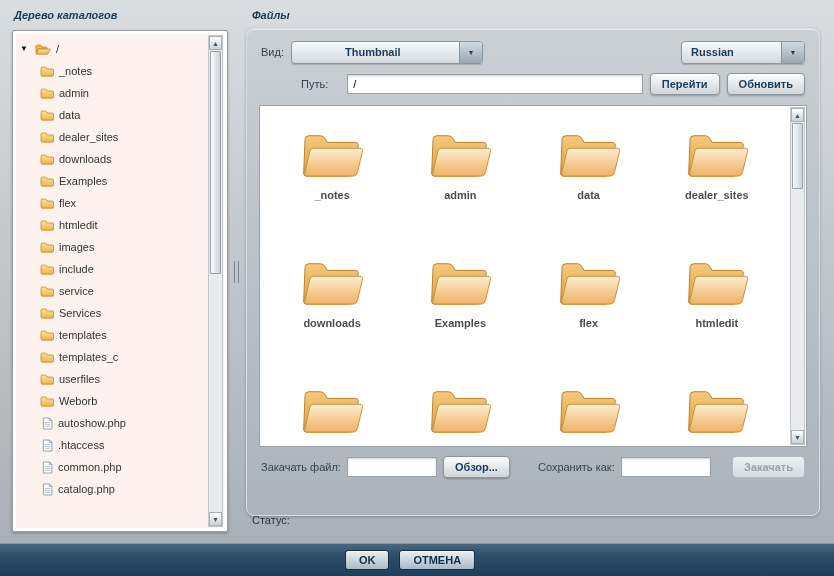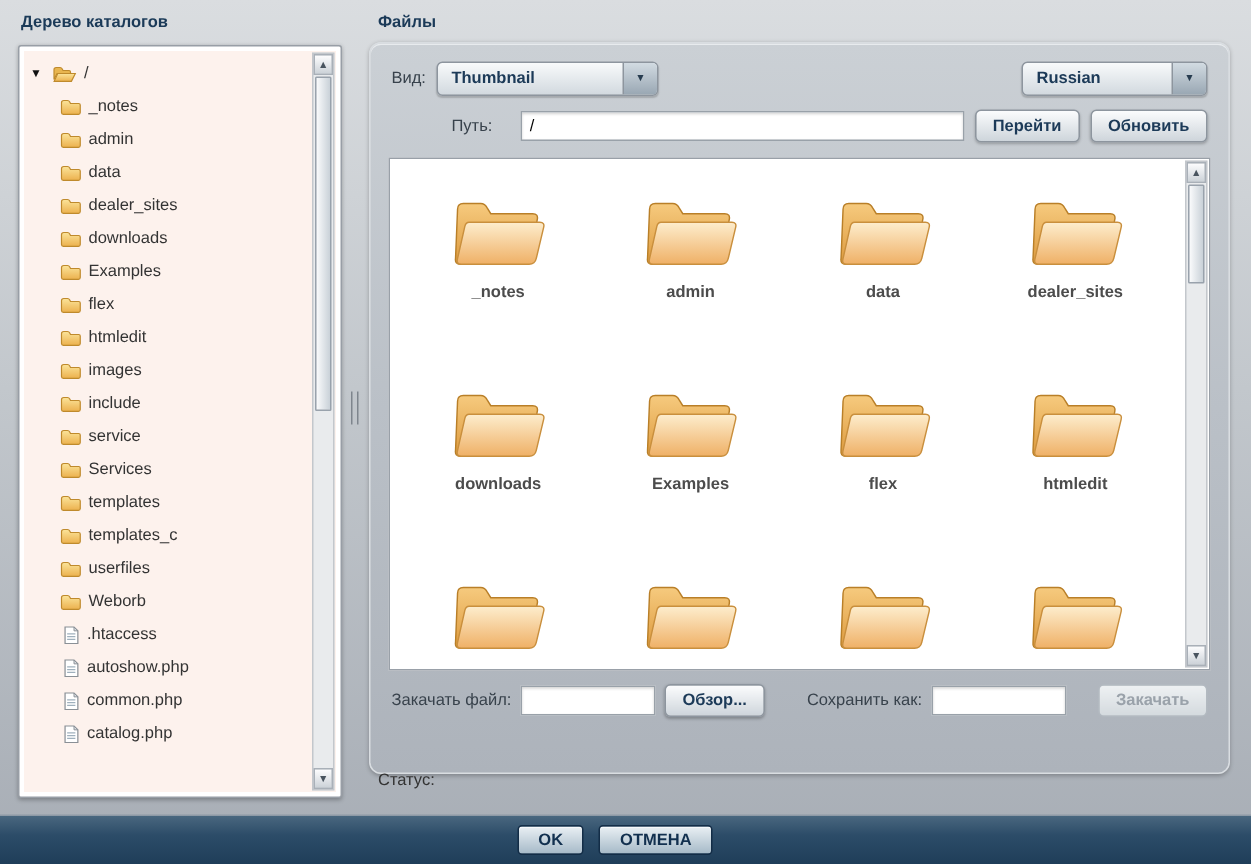--- a/index.html
+++ b/index.html
@@ -2,21 +2,21 @@
 <html><head>
 <meta charset="utf-8">
 <style>
   html,body{margin:0;padding:0;background:#888;}
   #screen{
     position:relative;width:834px;height:576px;overflow:hidden;
     font-family:"Liberation Sans",sans-serif;
     background:linear-gradient(#dadde0 0%,#c2c7cc 45%,#a7adb5 100%);
   }
   
-  .panel-title{font-size:11px;font-weight:bold;color:#1b3a58;}
+  .panel-title{font-size:11px;font-weight:bold;color:#1b3a58;font-style:italic;}
   
   .left-panel{position:absolute;left:8px;top:6px;width:224px;bottom:38px;}
   .left-panel .panel-title{position:absolute;left:6px;top:3px;}
   .tree-box{position:absolute;top:24px;left:4px;right:4px;bottom:6px;
     background:#fff;border:1px solid #989ea6;border-radius:2px;padding:3px;
     box-shadow:0 1px 3px rgba(0,0,0,.28);}
   .tree-inner{position:relative;width:100%;height:100%;background:#fdf2ed;overflow:hidden;}
   .tree-list{position:absolute;top:4px;left:4px;right:20px;bottom:0;overflow:hidden;}
   .tree-item{display:flex;align-items:center;height:22px;gap:5px;font-size:11px;color:#333;white-space:nowrap;cursor:default;}
   .tree-item.child{padding-left:20px;}
@@ -46,21 +46,21 @@
     box-shadow:inset 0 1px 0 #e8ebee,0 1px 3px rgba(0,0,0,.25);}
   .row{position:absolute;left:14px;right:14px;display:flex;align-items:center;}
   .toolbar-row{top:12px;height:22px;}
   .path-row{top:44px;height:22px;gap:7px;}
   .upload-row{top:427px;height:22px;gap:6px;}
   .lbl{font-size:11px;color:#38424c;margin-right:7px;white-space:nowrap;}
   .spacer{flex:1;}
   
   .dropdown{height:21px;display:flex;align-items:stretch;border:1px solid #8d959e;border-radius:4px;
     overflow:hidden;background:linear-gradient(#f8fafb,#d2d9df);box-shadow:0 1px 1px rgba(0,0,0,.18);cursor:default;}
-  .dd-view{width:146px;}
+  .dd-view{width:146px;padding-left:44px;}
   .dd-lang{width:122px;}
   .dd-text{flex:1;display:flex;align-items:center;padding:0 9px;font-size:11px;font-weight:bold;color:#1c3a58;}
   .dd-btn{width:22px;background:linear-gradient(#d2dbe2,#99a7b3);border-left:1px solid #8d959e;
     display:flex;align-items:center;justify-content:center;font-size:7px;color:#273c4f;}
   
   .tinput{height:20px;border:1px solid #99a1a9;background:#fff;font-size:11px;padding:0 5px;
     box-shadow:inset 0 1px 2px rgba(0,0,0,.18);font-family:inherit;box-sizing:border-box;}
   .path-input{flex:1;}
   .sm-input{width:90px;}
   .btn{height:22px;border:1px solid #8d959e;border-radius:4px;
@@ -236,32 +236,32 @@
   </div>
 
   <div class="tree-item file">
     <svg viewBox="0 0 12 14" width="11" height="13">
       <path d="M1.5 1 L8 1 L10.8 3.8 L10.8 13 L1.5 13 Z" fill="#ffffff" stroke="#8a9096" stroke-width="0.9"></path>
       <path d="M8 1 L8 3.8 L10.8 3.8 Z" fill="#d7dce0" stroke="#8a9096" stroke-width="0.7"></path>
       <line x1="3" y1="6" x2="9" y2="6" stroke="#9fb0bd" stroke-width="0.8"></line>
       <line x1="3" y1="8" x2="9" y2="8" stroke="#9fb0bd" stroke-width="0.8"></line>
       <line x1="3" y1="10" x2="9" y2="10" stroke="#9fb0bd" stroke-width="0.8"></line>
     </svg>
-    <span class="tree-lbl">.htaccess</span>
+    <span class="tree-lbl">autoshow.php</span>
   </div>
 
   <div class="tree-item file">
     <svg viewBox="0 0 12 14" width="11" height="13">
       <path d="M1.5 1 L8 1 L10.8 3.8 L10.8 13 L1.5 13 Z" fill="#ffffff" stroke="#8a9096" stroke-width="0.9"></path>
       <path d="M8 1 L8 3.8 L10.8 3.8 Z" fill="#d7dce0" stroke="#8a9096" stroke-width="0.7"></path>
       <line x1="3" y1="6" x2="9" y2="6" stroke="#9fb0bd" stroke-width="0.8"></line>
       <line x1="3" y1="8" x2="9" y2="8" stroke="#9fb0bd" stroke-width="0.8"></line>
       <line x1="3" y1="10" x2="9" y2="10" stroke="#9fb0bd" stroke-width="0.8"></line>
     </svg>
-    <span class="tree-lbl">autoshow.php</span>
+    <span class="tree-lbl">.htaccess</span>
   </div>
 
   <div class="tree-item file">
     <svg viewBox="0 0 12 14" width="11" height="13">
       <path d="M1.5 1 L8 1 L10.8 3.8 L10.8 13 L1.5 13 Z" fill="#ffffff" stroke="#8a9096" stroke-width="0.9"></path>
       <path d="M8 1 L8 3.8 L10.8 3.8 Z" fill="#d7dce0" stroke="#8a9096" stroke-width="0.7"></path>
       <line x1="3" y1="6" x2="9" y2="6" stroke="#9fb0bd" stroke-width="0.8"></line>
       <line x1="3" y1="8" x2="9" y2="8" stroke="#9fb0bd" stroke-width="0.8"></line>
       <line x1="3" y1="10" x2="9" y2="10" stroke="#9fb0bd" stroke-width="0.8"></line>
     </svg>

